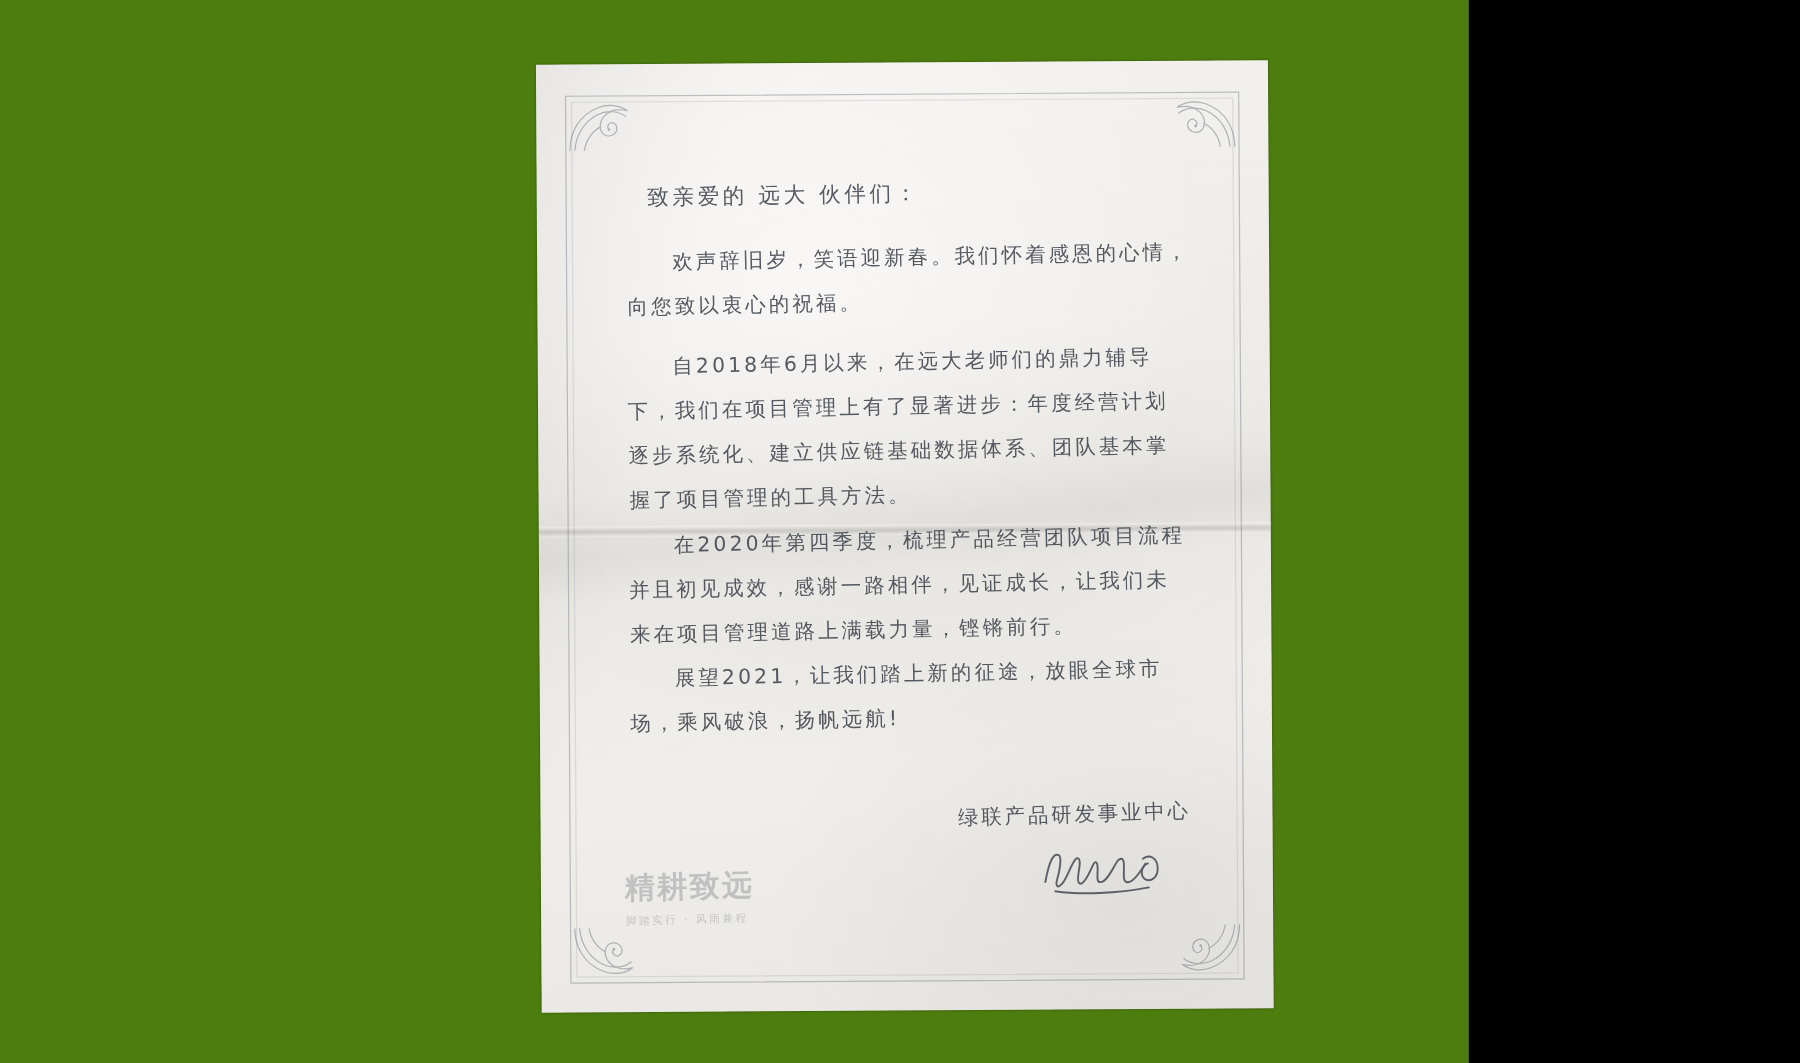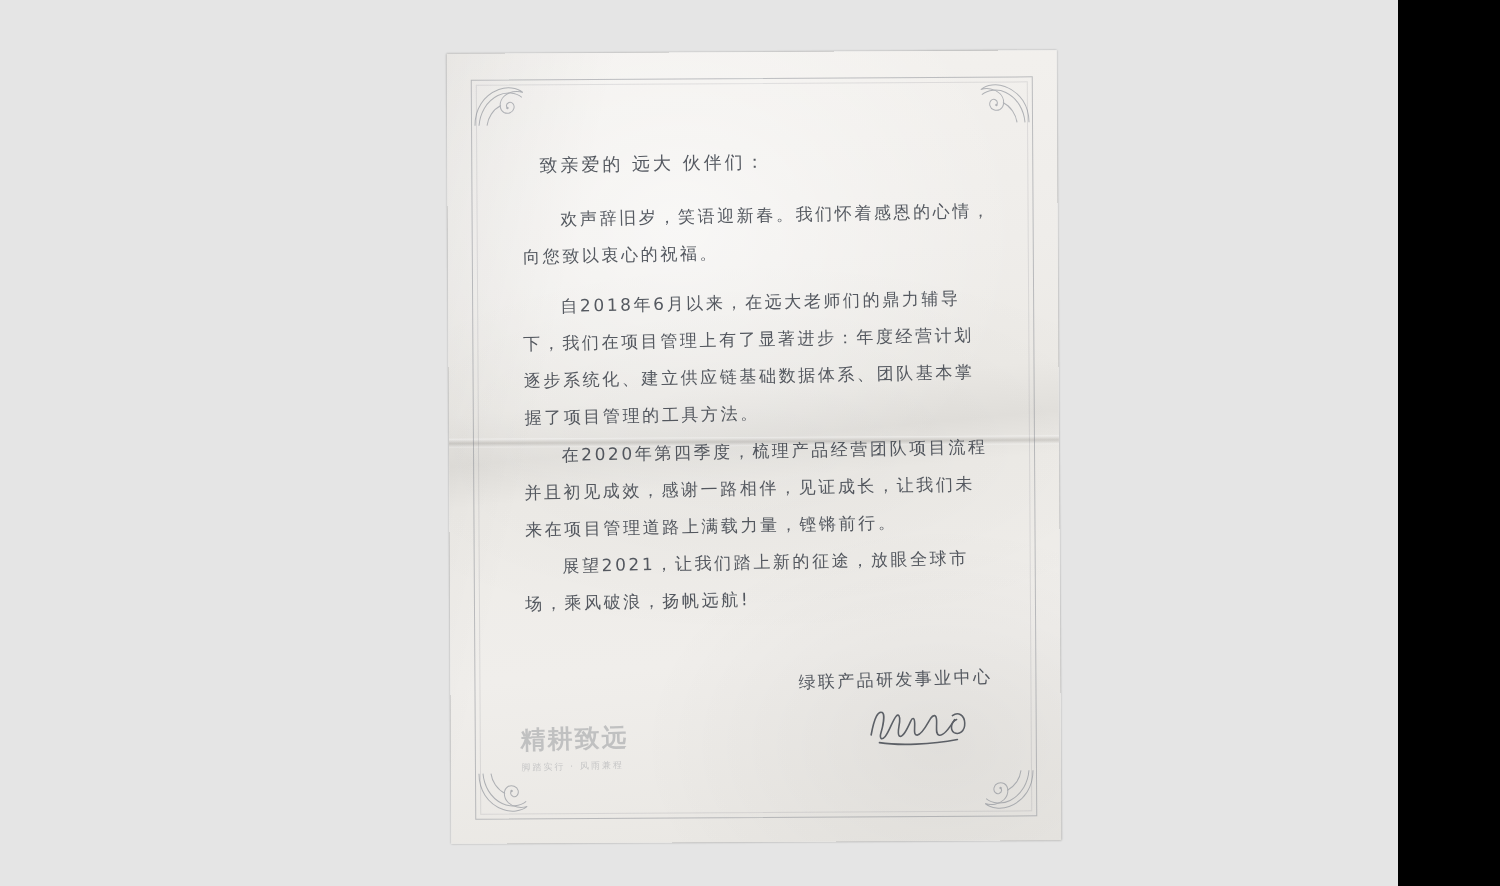--- a/index.html
+++ b/index.html
@@ -9,23 +9,23 @@
   }
   body {
     width: 1500px;
     height: 886px;
     overflow: hidden;
     font-family: "Liberation Sans", sans-serif;
   }
 
   #stage {
     position: relative;
-    width: 1398px;
+    width: 1224px;
     height: 886px;
-    background: #e5e5e5;
+    background: #4d7c0f;
   }
 
   
   .letter-sheet {
     position: absolute;
     left: 449px;
     top: 52px;
     width: 610px;
     height: 790px;
     background:

